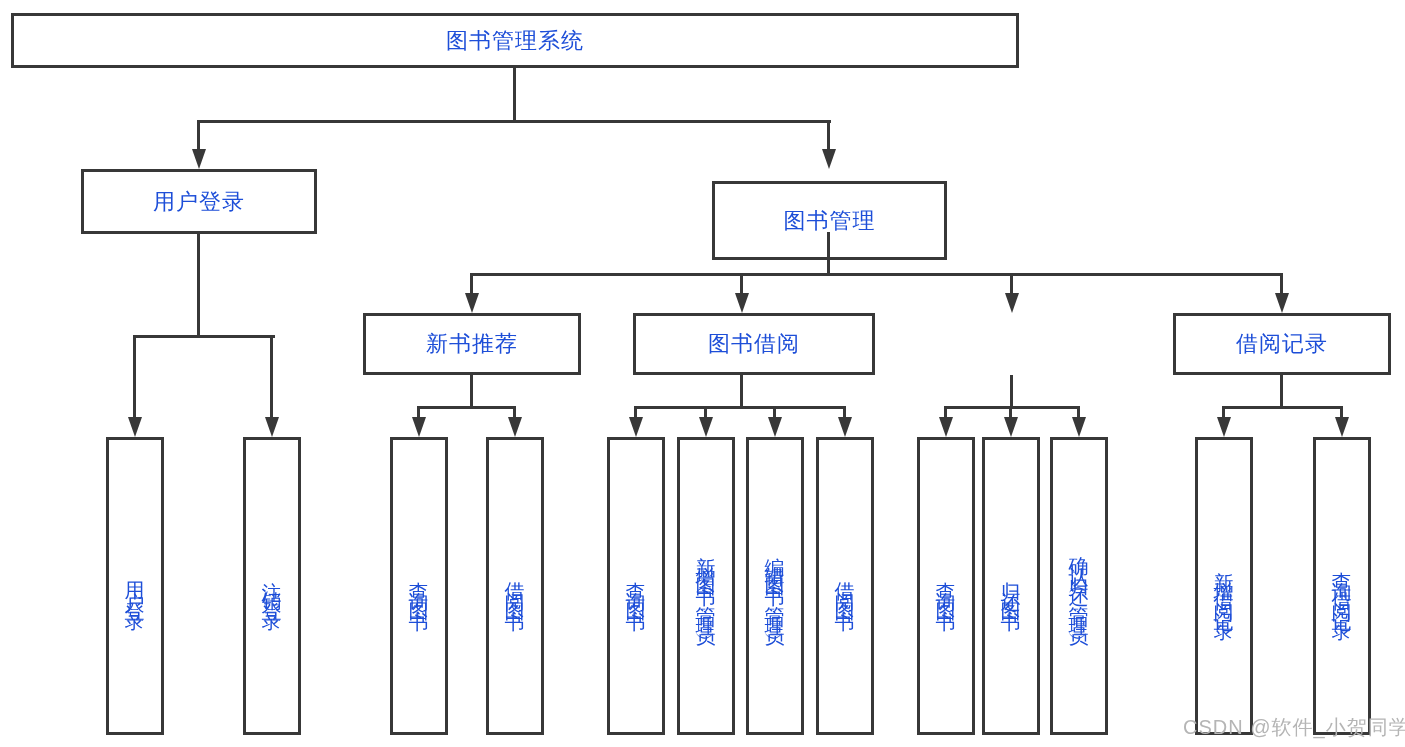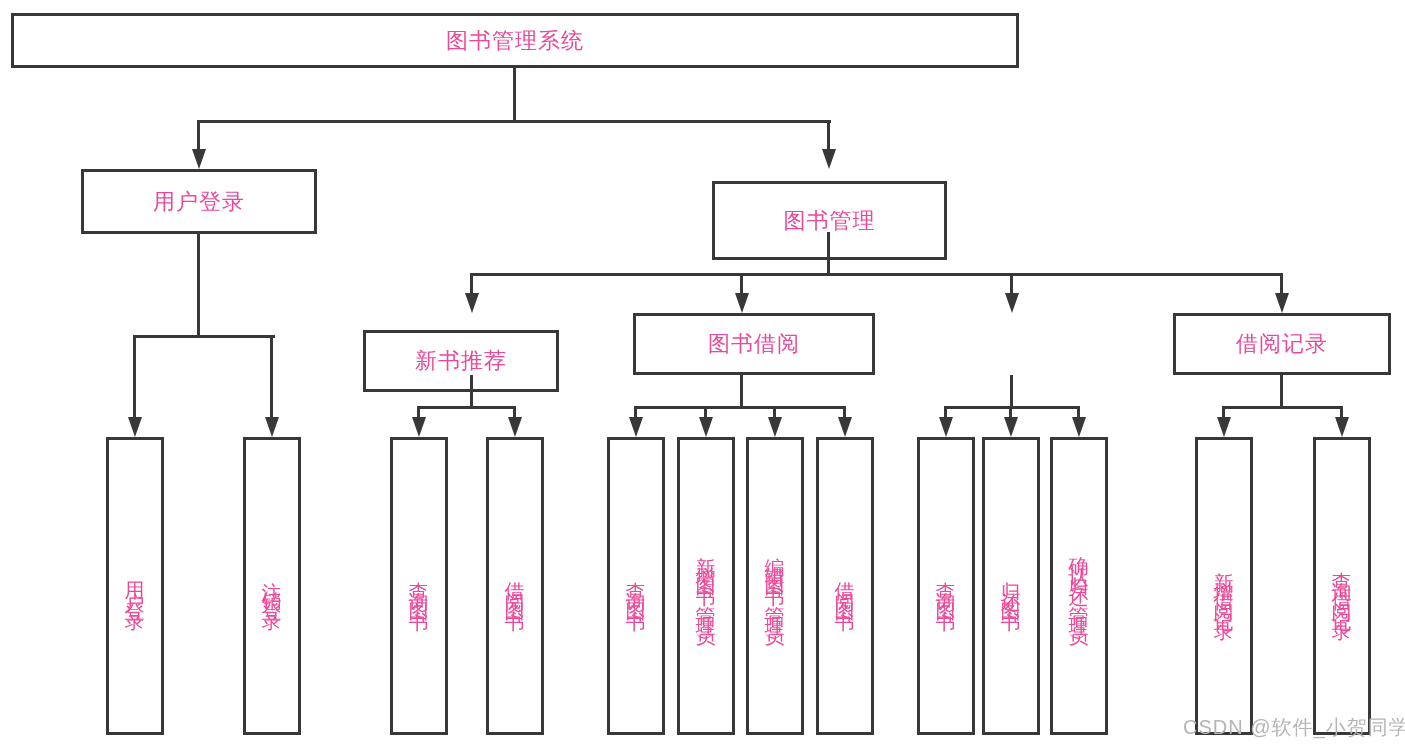--- a/index.html
+++ b/index.html
@@ -12,21 +12,21 @@
     overflow: hidden;
   }
   .box {
     position: absolute;
     box-sizing: border-box;
     border: 3px solid #383838;
     background: #ffffff;
     display: flex;
     align-items: center;
     justify-content: center;
-    color: #ec4899;
+    color: #1d4ed8;
   }
   .hbox { font-size: 22px; letter-spacing: 1px; }
   .vbox { font-size: 20px; }
   .vbox .lbl {
     writing-mode: vertical-rl;
     text-orientation: mixed;
     letter-spacing: 10px;
     line-height: 1.1;
   }
   .vline { position: absolute; width: 3px; background: #383838; }
@@ -83,21 +83,21 @@
   <div class="hline" style="left:470px; top:273px; width:813px;"></div>
   <div class="vline" style="left:470px; top:273px; height:22px;"></div>
   <div class="arrow" style="left:465px; top:293px;"></div>
   <div class="vline" style="left:740px; top:273px; height:22px;"></div>
   <div class="arrow" style="left:735px; top:293px;"></div>
   <div class="vline" style="left:1010px; top:273px; height:22px;"></div>
   <div class="arrow" style="left:1005px; top:293px;"></div>
   <div class="vline" style="left:1280px; top:273px; height:22px;"></div>
   <div class="arrow" style="left:1275px; top:293px;"></div>
 
-  <div class="box hbox" style="left:363px; top:330px; width:196px; height:62px;">
+  <div class="box hbox" style="left:363px; top:313px; width:218px; height:62px;">
     <span class="lbl">新书推荐</span>
   </div>
   <div class="box hbox" style="left:633px; top:313px; width:242px; height:62px;">
     <span class="lbl">图书借阅</span>
   </div>
   <div class="box hbox" style="left:1173px; top:313px; width:218px; height:62px;justify-content:center;">
     <span class="lbl">借阅记录</span>
   </div>
 
   <div class="vline" style="left:470px; top:375px; height:34px;"></div>

